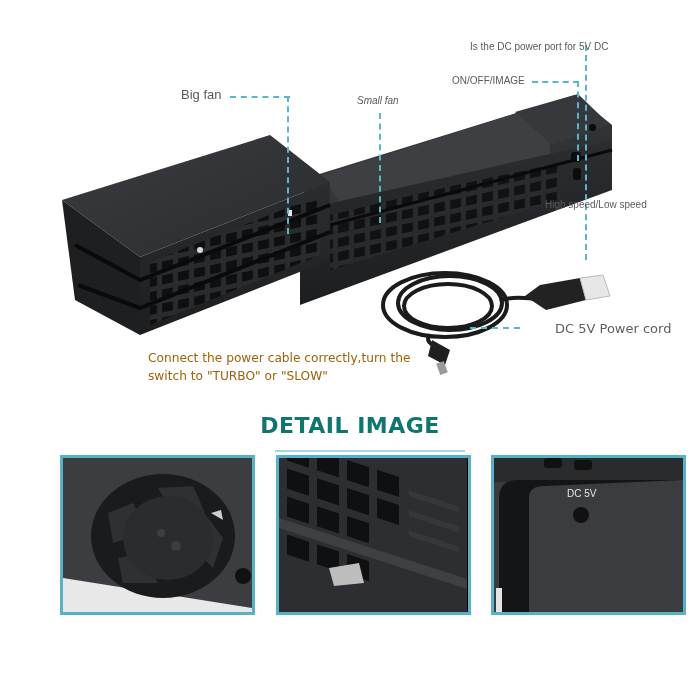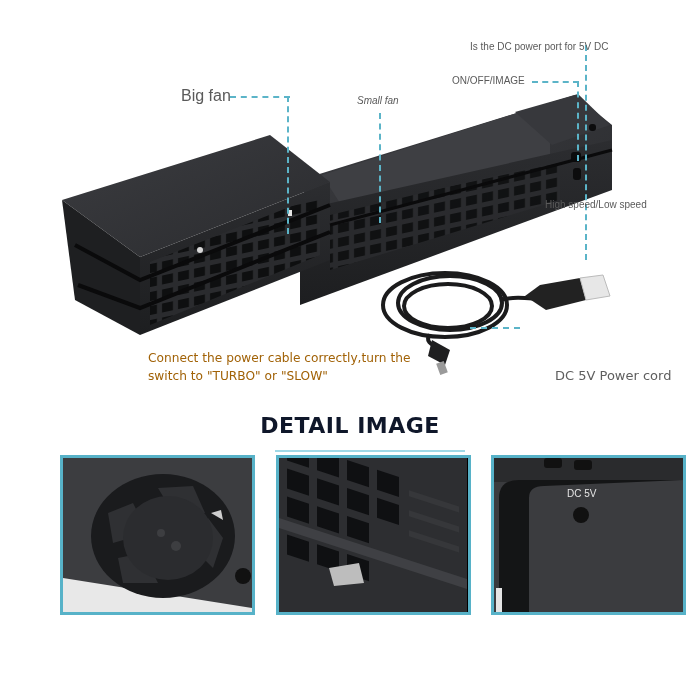--- a/index.html
+++ b/index.html
@@ -4,29 +4,29 @@
 <style>
   * { box-sizing: border-box; margin: 0; padding: 0; }
   html, body { width: 700px; height: 700px; background: #ffffff; overflow: hidden; }
   body { position: relative; font-family: "Liberation Sans", sans-serif; color: #555; }
 
   .abs { position: absolute; }
 
   
   .label { position: absolute; font-family: "Liberation Sans", sans-serif; color: #5a5a5a; white-space: nowrap; }
   .lbl-sm { font-size: 10px; }
-  .lbl-big { font-size: 16px; }
+  .lbl-big { font-size: 13px; }
   .lbl-cord { font-size: 13px; font-family: "DejaVu Sans", sans-serif; color: #5e5e5e; }
 
   .dash-h { position: absolute; height: 0; border-top: 2px dashed #5bb4c8; }
   .dash-v { position: absolute; width: 0; border-left: 2px dashed #5bb4c8; }
 
   .caption { position: absolute; left: 148px; top: 349px; width: 290px; font-family: "DejaVu Sans", sans-serif; font-size: 12.2px; line-height: 18px; color: #a16207; }
 
-  .detail-title { position: absolute; left: 0; width: 700px; top: 413px; text-align: center; font-family: "DejaVu Sans", sans-serif; font-weight: bold; font-size: 22px; letter-spacing: 0.5px; color: #0f172a; }
+  .detail-title { position: absolute; left: 0; width: 700px; top: 413px; text-align: center; font-family: "DejaVu Sans", sans-serif; font-weight: bold; font-size: 22px; letter-spacing: 0.5px; color: #0f766e; }
   .detail-rule { position: absolute; left: 275px; top: 450px; width: 190px; height: 2px; background: #9fd8e6; }
 
   .panel { position: absolute; top: 455px; width: 195px; height: 160px; border: 3px solid #57b2c8; overflow: hidden; background: #000000; }
   .panel svg { display: block; }
 </style>
 </head>
 <body>
 
 <svg class="abs" style="left:0;top:0" width="700" height="400" viewBox="0 0 700 400">
   <defs>
@@ -88,21 +88,21 @@
 <div class="dash-v" style="left:585px;top:45px;height:215px;"></div>
 <div class="dash-h" style="left:532px;top:81px;width:47px;"></div>
 <div class="dash-v" style="left:577px;top:81px;height:80px;"></div>
 <div class="dash-h" style="left:470px;top:327px;width:50px;"></div>
 
 <div class="label lbl-sm" style="left:470px;top:33px;margin-top:8px;">Is the DC power port for 5V DC</div>
 <div class="label lbl-sm" style="left:452px;top:75px;">ON/OFF/IMAGE</div>
 <div class="label lbl-big" style="left:181px;top:87px;">Big fan</div>
 <div class="label lbl-sm" style="left:357px;top:95px;font-style:italic;">Small fan</div>
 <div class="label lbl-sm" style="left:545px;top:199px;text-align:right;">High speed/Low speed</div>
-<div class="label lbl-cord" style="left:555px;top:321px;margin-top:47px;">DC 5V Power cord</div>
+<div class="label lbl-cord" style="left:555px;top:321px;">DC 5V Power cord</div>
 
 <div class="caption">
   <div>Connect the power cable correctly,turn the</div>
   <div>switch to "TURBO" or "SLOW"</div>
 </div>
 
 <div class="detail-title">DETAIL IMAGE</div>
 <div class="detail-rule"></div>
 
 <div class="panel" style="left:60px;">

